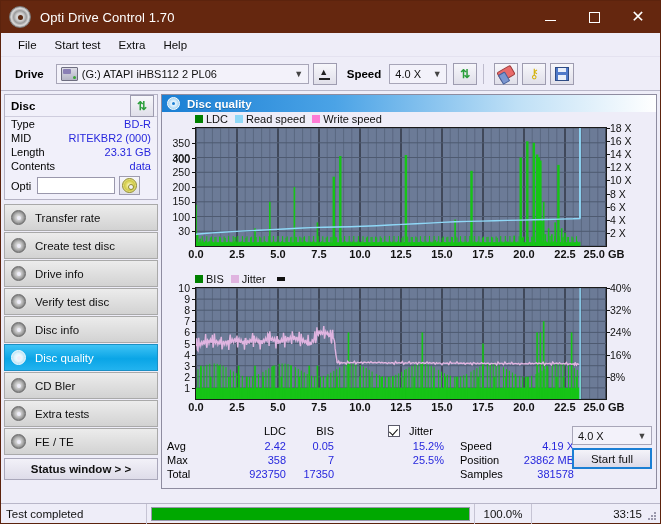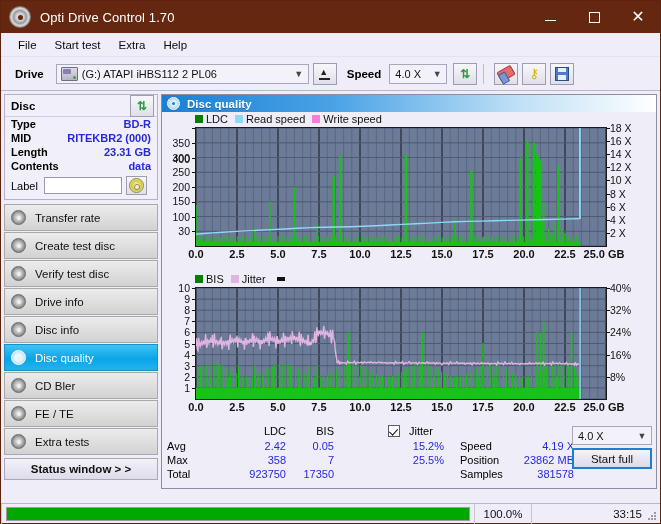--- a/index.html
+++ b/index.html
@@ -117,21 +117,21 @@
   }
   .disc-group{
     border:1px solid #b4b2c4;background:#f1f0fa;box-sizing:border-box;
   }
   .disc-head{
     display:flex;align-items:center;height:22px;padding:0 3px 0 6px;
     border-bottom:1px solid #cfcdde;box-sizing:border-box;
   }
   .disc-head .t{font-weight:bold;font-size:11.5px;color:#000;flex:1;}
   .drow{
-    display:flex;align-items:center;height:14px;padding:0 6px 0 6px;font-size:11px;font-weight:bold;
+    display:flex;align-items:center;height:14px;padding:0 6px 0 6px;font-size:11px;
   }
   .drow .k{color:#000;}
   .drow .v{margin-left:auto;color:#2727dd;}
   .labelrow{display:flex;align-items:center;padding:3px 3px 4px 6px;}
   .labelrow .k{color:#000;font-size:11px;}
   .label-input{
     margin-left:6px;width:78px;height:17px;background:#fff;border:1px solid #9a98ac;
     box-sizing:border-box;
   }
   .cdbtn{
@@ -356,64 +356,64 @@
         </div>
         <div class="drow">
           <span class="k">Length</span>
           <span class="v">23.31 GB</span>
         </div>
         <div class="drow">
           <span class="k">Contents</span>
           <span class="v">data</span>
         </div>
         <div class="labelrow">
-          <span class="k">Label</span>
+          <span class="k">Opti</span>
           <input class="label-input" type="text" value="" style="">
           <span class="cdbtn">
               <span class="cd-ico"></span>
             </span>
         </div>
       </div>
 
       <div class="navlist">
         <div class="navbtn">
           <span class="nav-ico"></span>
           <span class="nlbl">Transfer rate</span>
         </div>
         <div class="navbtn">
           <span class="nav-ico"></span>
           <span class="nlbl">Create test disc</span>
         </div>
         <div class="navbtn">
           <span class="nav-ico"></span>
-          <span class="nlbl">Verify test disc</span>
+          <span class="nlbl">Drive info</span>
         </div>
         <div class="navbtn">
           <span class="nav-ico"></span>
-          <span class="nlbl">Drive info</span>
+          <span class="nlbl">Verify test disc</span>
         </div>
         <div class="navbtn">
           <span class="nav-ico"></span>
           <span class="nlbl">Disc info</span>
         </div>
         <div class="navbtn active">
           <span class="nav-ico"></span>
           <span class="nlbl">Disc quality</span>
         </div>
         <div class="navbtn">
           <span class="nav-ico"></span>
           <span class="nlbl">CD Bler</span>
         </div>
         <div class="navbtn">
           <span class="nav-ico"></span>
-          <span class="nlbl">FE / TE</span>
+          <span class="nlbl">Extra tests</span>
         </div>
         <div class="navbtn">
           <span class="nav-ico"></span>
-          <span class="nlbl">Extra tests</span>
+          <span class="nlbl">FE / TE</span>
         </div>
       </div>
 
       <div class="nav-spacer"></div>
       <div class="statusbtn">Status window &gt; &gt;</div>
     </div>
 
     <div class="right">
       <div class="panel">
 
@@ -1294,20 +1294,21 @@
             <span class="arrow">▼</span>
           </div>
           <div class="btn primary" style="top:26px;">Start full</div>
         </div>
 
       </div>
     </div>
   </div>
 
   <div class="statusbar">
+    <span class="sb-text">Test completed</span>
     <span class="sb-sep"></span>
     <span class="sb-progwrap">
       <span class="sb-prog" id="sbprog" style="width: 100%;"></span>
     </span>
     <span class="sb-sep"></span>
     <span class="sb-pct">100.0%</span>
     <span class="sb-sep"></span>
     <span class="sb-time">33:15</span>
     <span class="grip"></span>
   </div>

